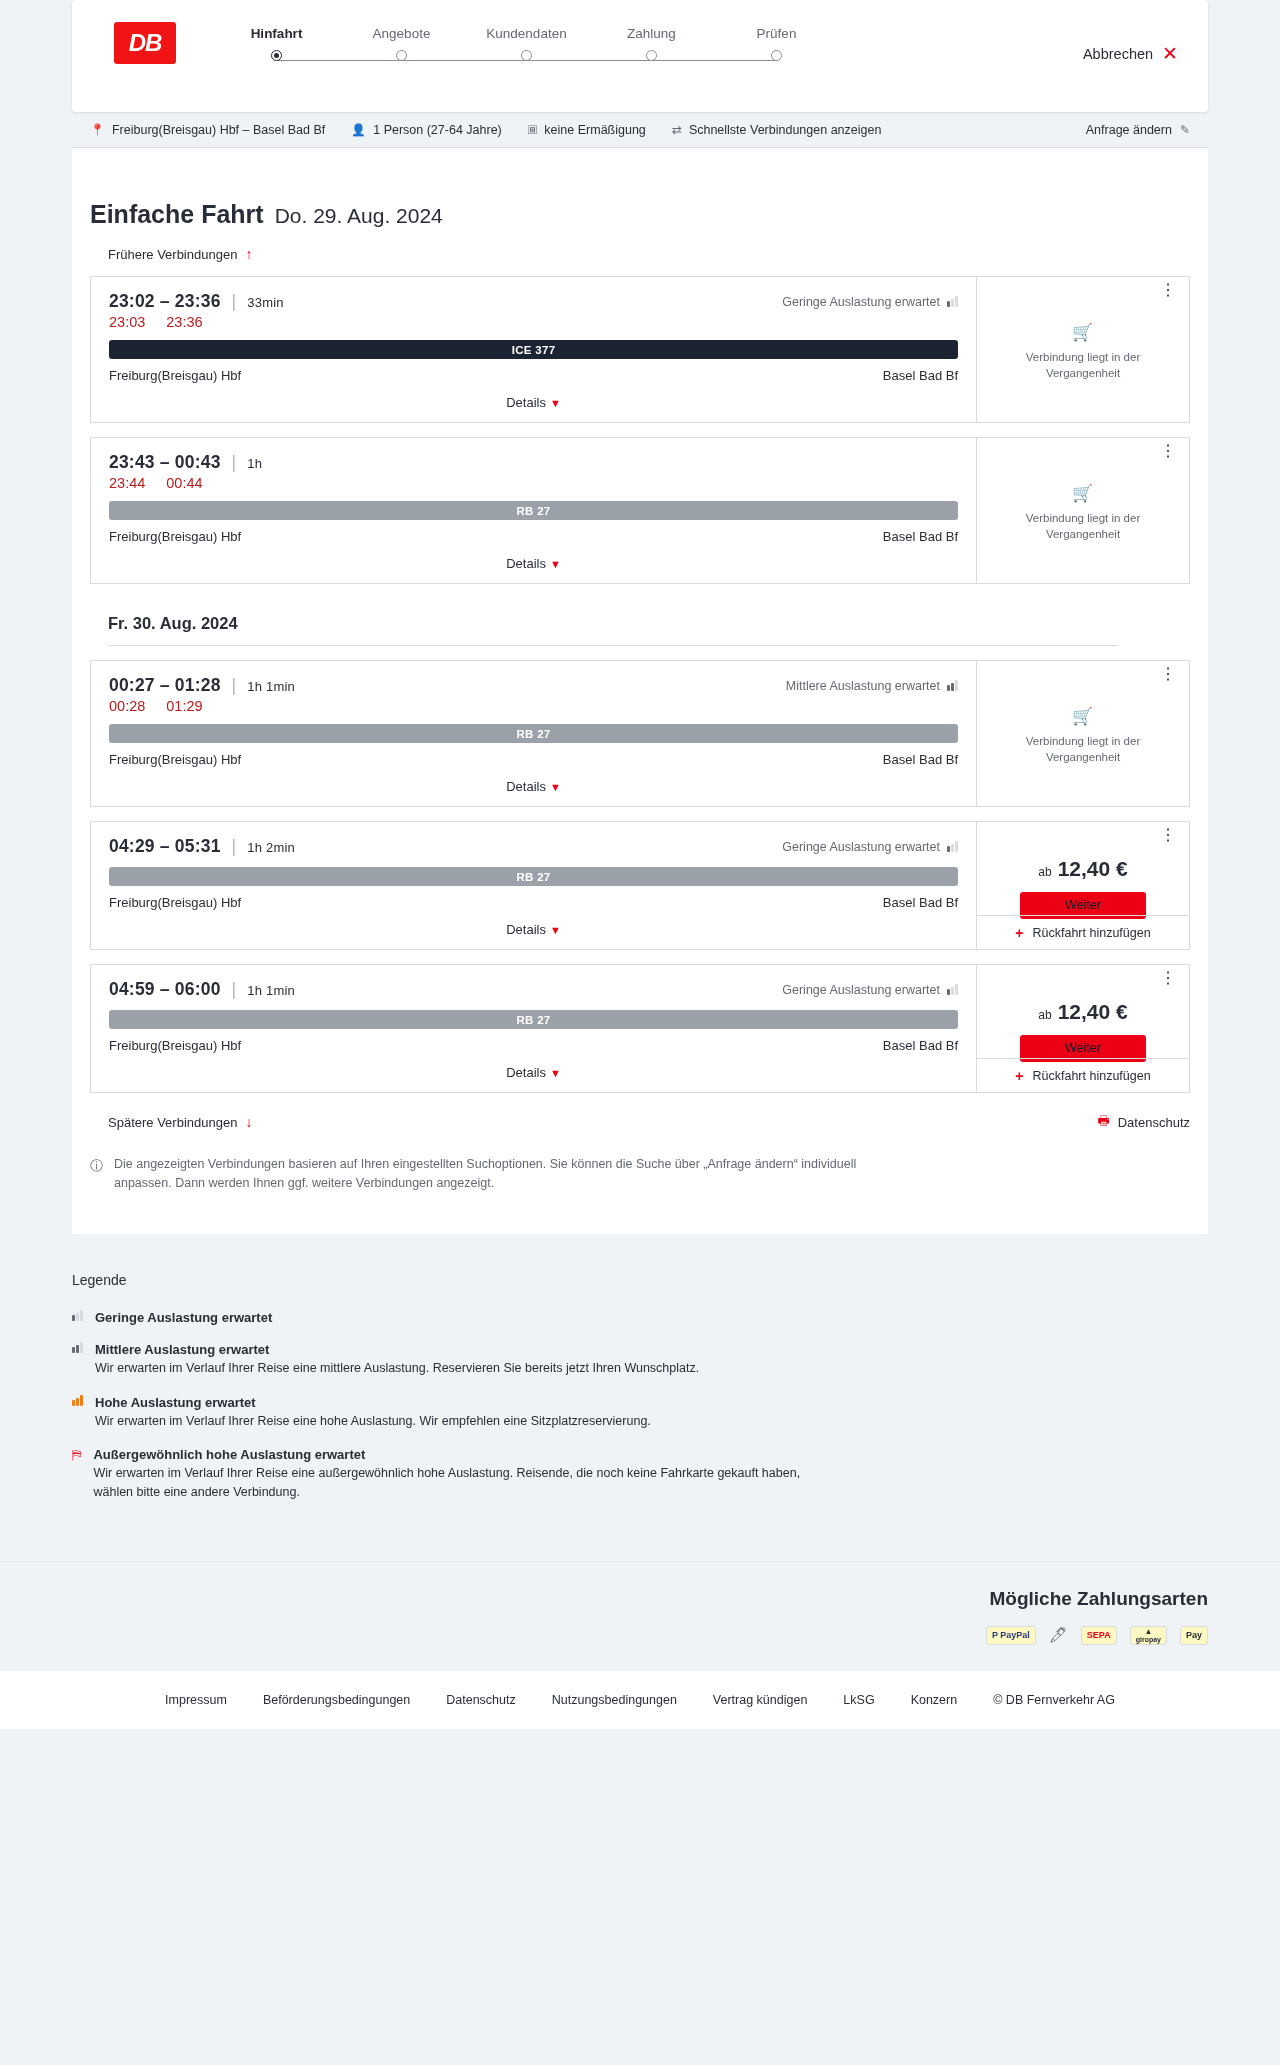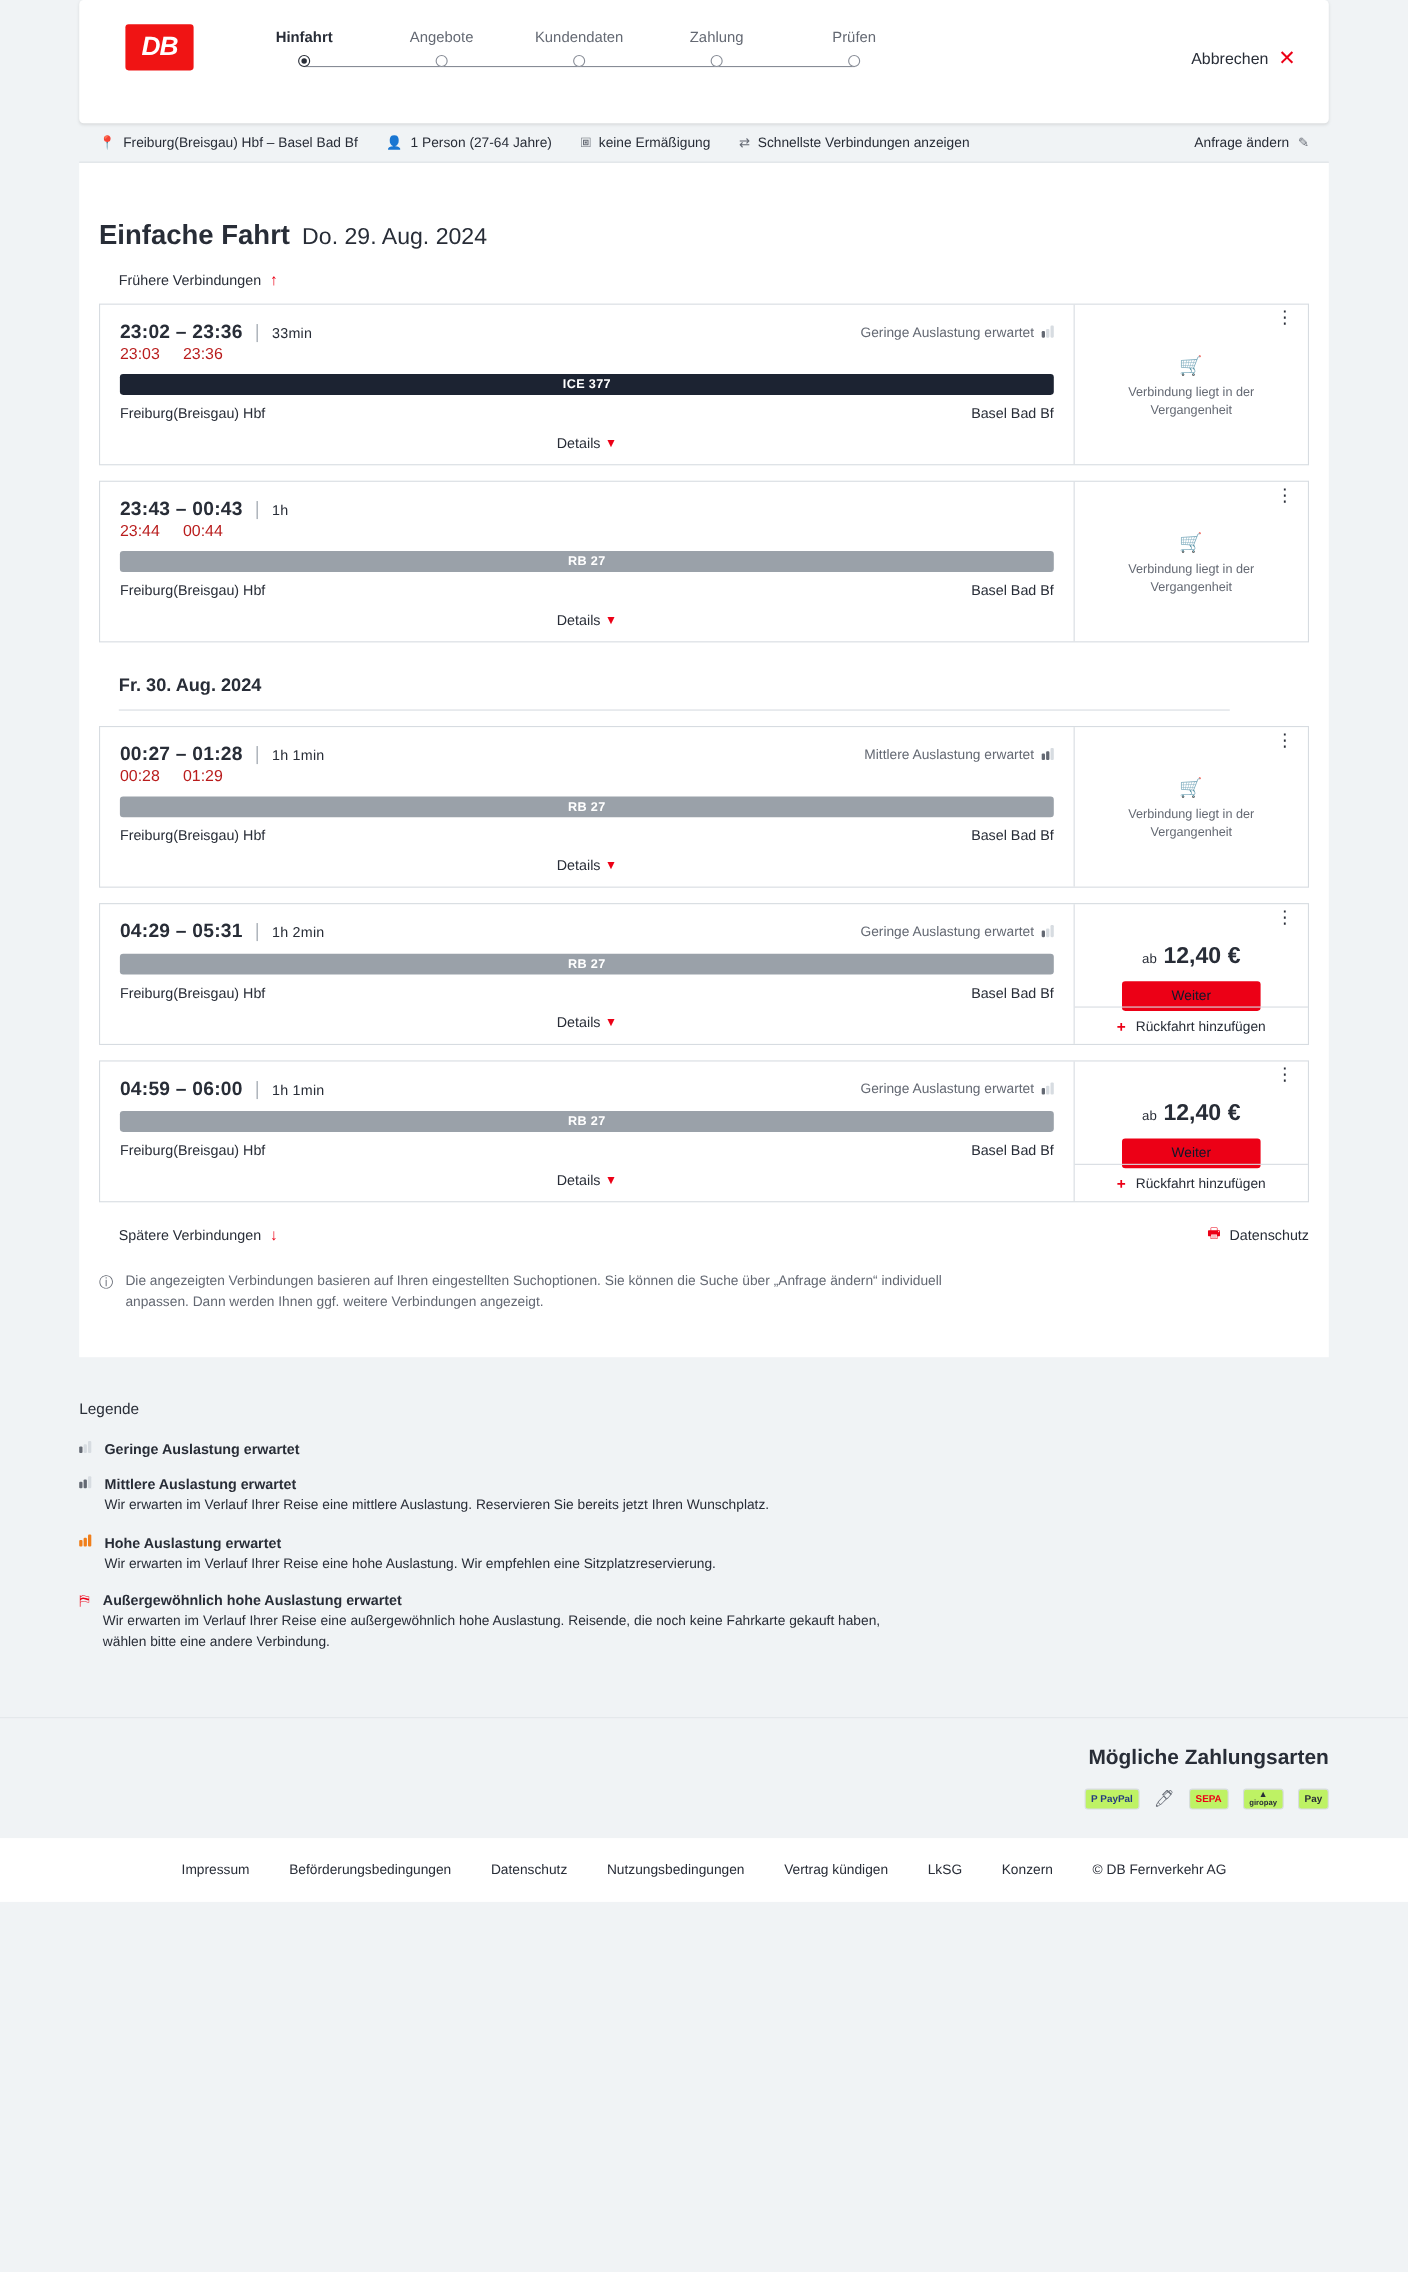--- a/index.html
+++ b/index.html
@@ -363,21 +363,21 @@
   }
   .pay-title { font-size: 19px; font-weight: bold; margin-bottom: 16px; }
   .pay-icons {
     display: flex;
     justify-content: flex-end;
     align-items: center;
     gap: 13px;
   }
   .pay-badge {
     height: 19px;
-    background: #bef264;
+    background: #fef9c3;
     border: 1px solid #d7dce1;
     border-radius: 3px;
     display: flex;
     align-items: center;
     justify-content: center;
     padding: 0 5px;
     font-size: 9px;
     font-weight: bold;
     color: #282d37;
   }

